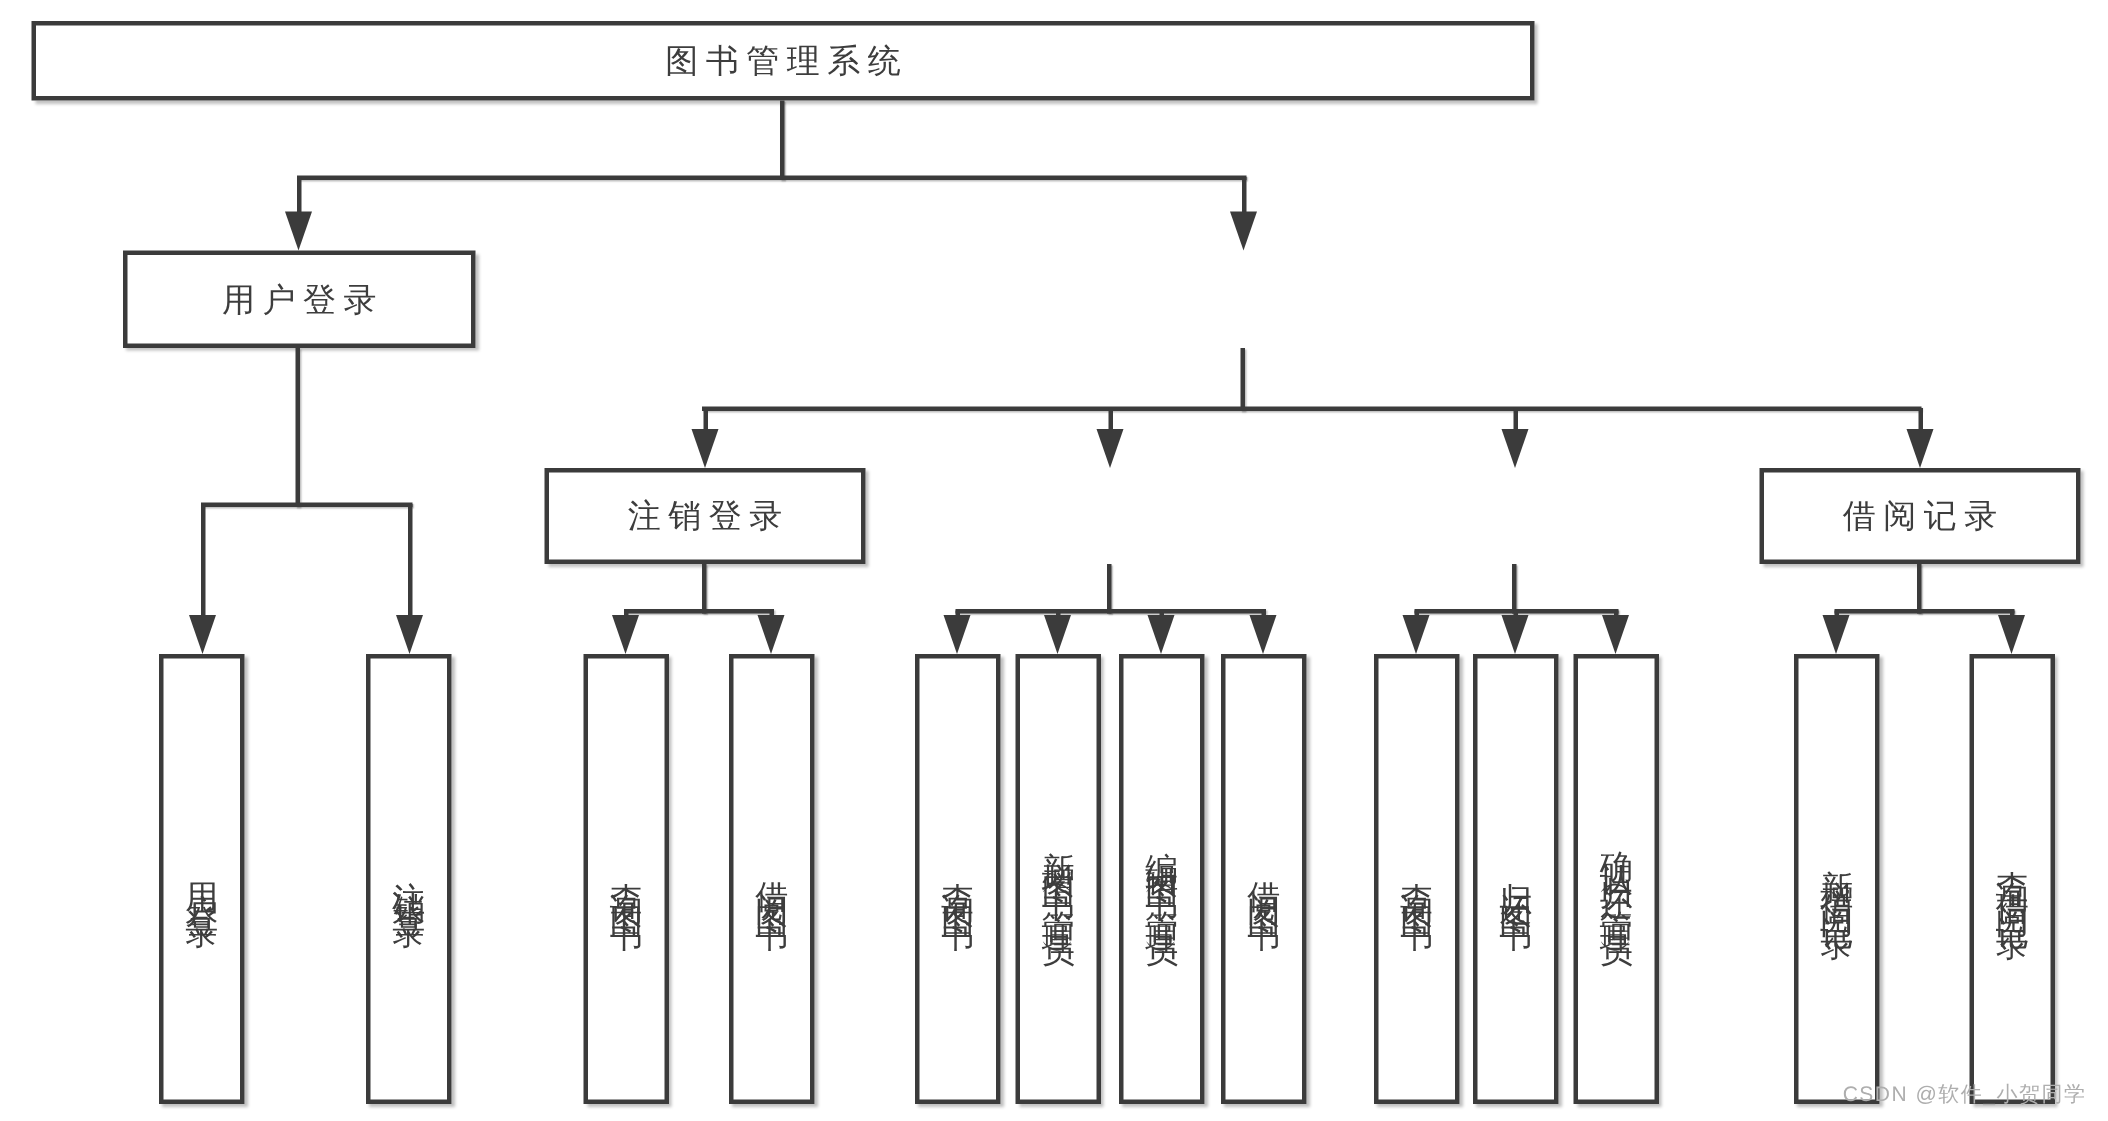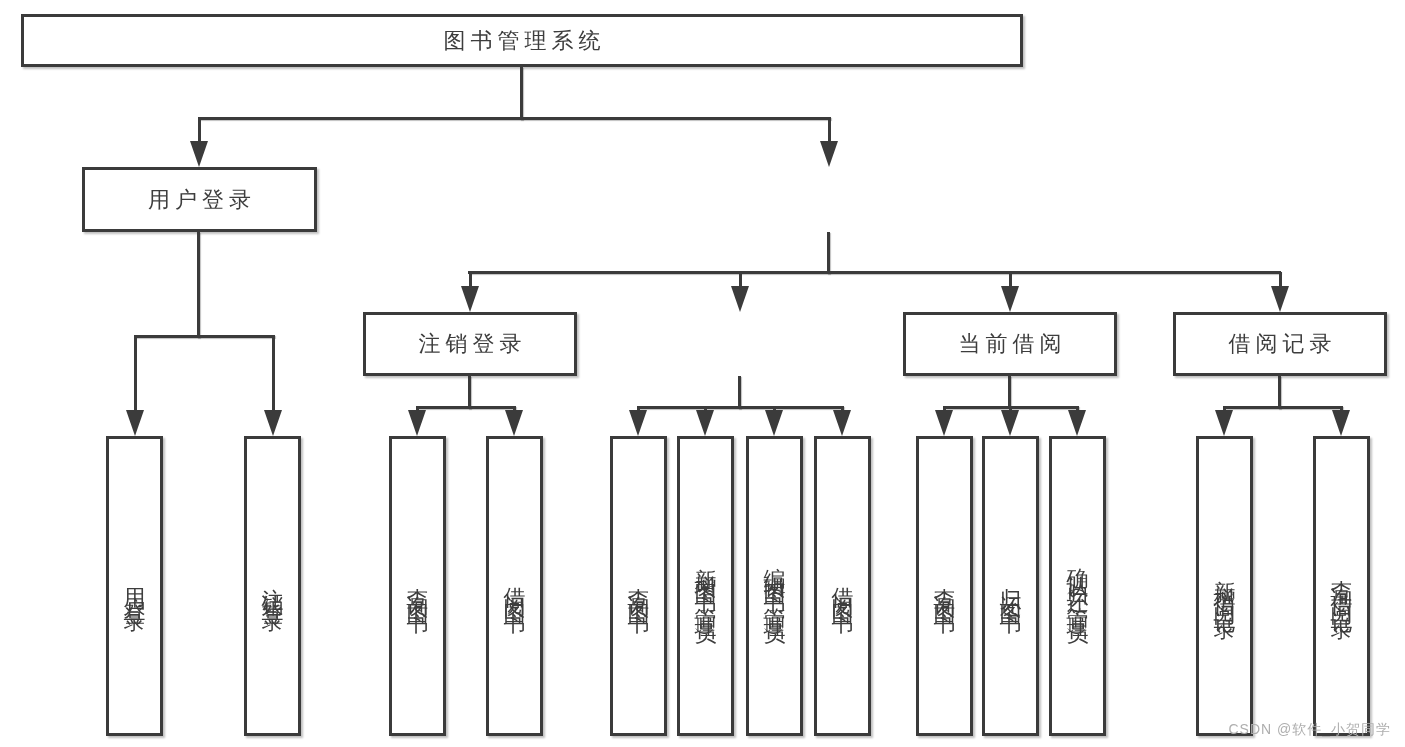--- a/index.html
+++ b/index.html
@@ -56,23 +56,20 @@
   <div class="box" style="left:21px;top:14px;width:1002px;height:53px;">
     <span class="lbl">图书管理系统</span>
   </div>
 
   <div class="box" style="left:82px;top:167px;width:235px;height:65px;">
     <span class="lbl">用户登录</span>
   </div>
 
   <div class="box" style="left:363px;top:312px;width:214px;height:64px;">
     <span class="lbl">注销登录</span>
-  </div>
-  <div class="box" style="left:903px;top:312px;width:214px;height:64px;">
-    <span class="lbl">当前借阅</span>
   </div>
   <div class="box" style="left:1173px;top:312px;width:214px;height:64px;">
     <span class="lbl">借阅记录</span>
   </div>
 
   <div class="box leaf" style="left:106px;top:436px;width:57px;height:300px;">
     <span class="lbl">用户登录</span>
   </div>
   <div class="box leaf" style="left:244px;top:436px;width:57px;height:300px;">
     <span class="lbl">注销登录</span>

